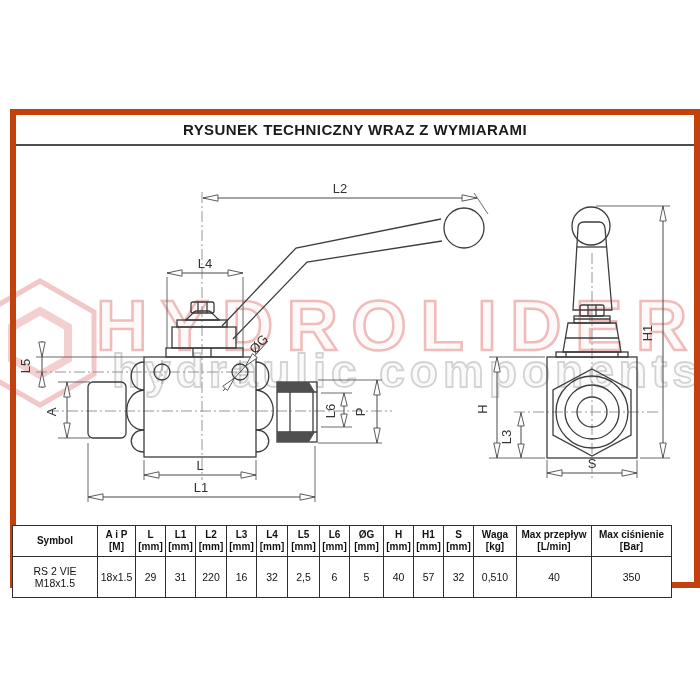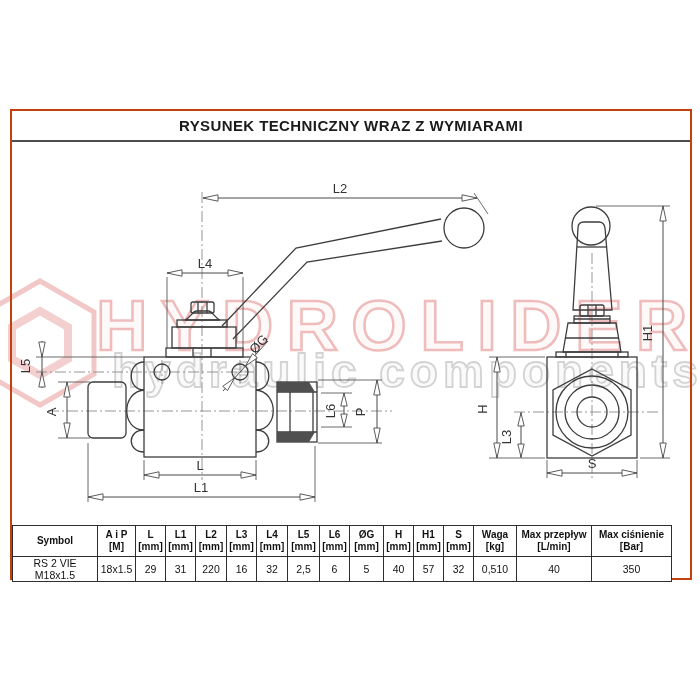--- a/index.html
+++ b/index.html
@@ -18,39 +18,39 @@
   .wm-tagline{
     position:absolute;left:112px;top:344px;z-index:1;
     font-size:46px;font-weight:bold;letter-spacing:5px;white-space:nowrap;
     color:rgba(214,214,214,0.12);
     -webkit-text-stroke:1.8px rgba(170,170,170,0.5);
   }
   .wm-logo{position:absolute;left:0;top:0;z-index:1;}
   
   .frame{
     position:absolute;left:10px;top:109px;width:678px;height:467px;
-    border:2px solid #c2410c;z-index:3;pointer-events:none;background:transparent;
+    border:6px solid #c2410c;z-index:3;pointer-events:none;background:transparent;
   }
   .titlebar{
     width:100%;height:29px;border-bottom:2px solid #4d4d4d;
     display:flex;align-items:center;justify-content:center;
     background:#ffffff;
   }
   .titlebar span{
     font-size:15px;font-weight:bold;letter-spacing:0.4px;color:#1b1b1b;
   }
   
   .drawing{position:absolute;left:0;top:0;z-index:2;}
   
   .dims-table{
     position:absolute;left:12px;top:525px;z-index:4;
     border-collapse:collapse;table-layout:fixed;width:580px;background:#fff;
   }
   .dims-table th,.dims-table td{
-    border:1px solid #2e2e2e;text-align:center;padding:0 1px;
+    border:1px solid #2e2e2e;text-align:center;padding:8px 1px;
     color:#111;overflow:hidden;
   }
   .dims-table th{height:30px;font-size:10px;font-weight:bold;padding:0;}
   .dims-table td{height:21px;font-size:10.5px;font-weight:normal;}
   .hwrap{display:flex;flex-direction:column;justify-content:center;height:100%;line-height:1.2;}
 </style>
 </head>
 <body>
 
 <div class="wm-brand">HYDROLIDER</div>

